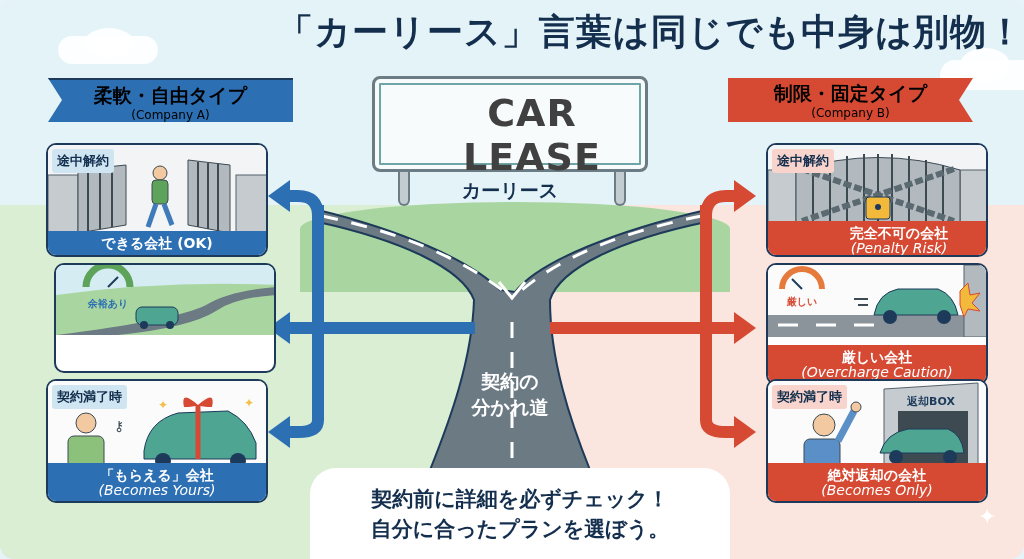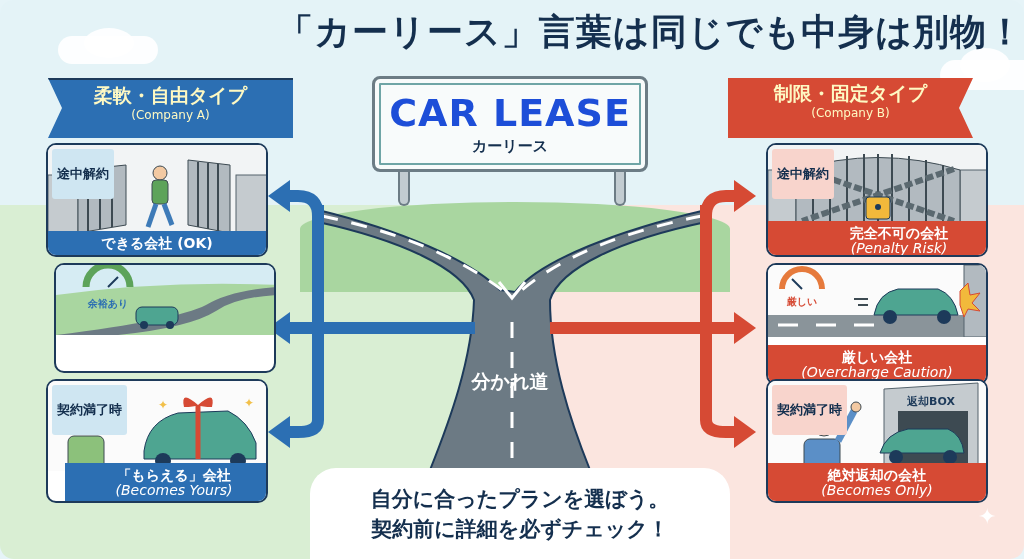--- a/index.html
+++ b/index.html
@@ -9,42 +9,42 @@
   .sky { position: absolute; left: 0; top: 0; width: 1024px; height: 205px; background: #e4f3f7; }
   .ground-left { position: absolute; left: 0; top: 205px; width: 512px; height: 354px; background: #d9eed3; }
   .ground-right { position: absolute; left: 512px; top: 205px; width: 512px; height: 354px; background: #fbe5df; }
   .hill { position: absolute; left: 300px; top: 202px; width: 430px; height: 90px; background: #a9d6a0; border-radius: 50% 50% 0 0 / 30% 30% 0 0; }
 
   .title { position: absolute; left: 0; top: 8px; width: 1024px; text-align: right; font-size: 36px; font-weight: bold; color: #142f4e; letter-spacing: 1px; }
 
   .cloud { position: absolute; background: #fff; border-radius: 40px; opacity: 0.9; }
 
   
-  .ribbon { position: absolute; top: 78px; width: 245px; height: 60px; color: #fef9c3; text-align: center; }
+  .ribbon { position: absolute; top: 78px; width: 245px; height: 44px; color: #000000; text-align: center; }
   .ribbon .rb-title { font-size: 19px; font-weight: bold; line-height: 24px; padding-top: 3px; }
   .ribbon .rb-sub { font-size: 12px; line-height: 16px; }
   .ribbon-left { left: 48px; background: #2c6fb3; clip-path: polygon(0 0, 100% 0, 100% 100%, 0 100%, 14px 50%); border-top: 2px solid #1d3a5a; }
   .ribbon-right { left: 728px; background: #d64a34; clip-path: polygon(0 0, 100% 0, calc(100% - 14px) 50%, 100% 100%, 0 100%); }
 
   
   .card { position: absolute; width: 222px; background: #fff; border: 2px solid #1d3a5a; border-radius: 10px; overflow: hidden; }
-  .card .tag { position: absolute; left: 4px; top: 4px; padding: 16px 5px; font-size: 13px; font-weight: bold; color: #142f4e; z-index: 3; border-radius: 3px; }
+  .card .tag { position: absolute; left: 4px; top: 4px; padding: 3px 5px; font-size: 13px; font-weight: bold; color: #142f4e; z-index: 3; border-radius: 3px; }
   .card.blue .tag { background: #cfe6f2; }
   .card.red .tag { background: #f8d4cc; }
   .card .illus { position: absolute; left: 0; top: 0; width: 100%; }
   .card .caption { position: absolute; left: 0; bottom: 0; width: 100%; color: #fff; text-align: center; }
   .card.blue .caption { background: #2c6fb3; }
   .card.red .caption { background: #d64a34; }
   .caption .cap-main { font-size: 14px; font-weight: bold; line-height: 18px; padding-top: 3px; }
   .caption .cap-sub { font-size: 14px; line-height: 13px; font-style: italic; }
 
   
   .sign { position: absolute; left: 372px; top: 76px; width: 276px; height: 96px; background: #f8fbfb; border: 3px solid #6c7c85; border-radius: 8px; box-shadow: inset 0 0 0 4px #f8fbfb, inset 0 0 0 6px #6fa5a6; text-align: center; }
-  .sign .s-main { font-size: 38px; font-weight: bold; color: #1d4ed8; line-height: 44px; padding-top: 12px; letter-spacing: 1px; }
-  .sign .s-sub { font-size: 15px; font-weight: bold; color: #142f4e; line-height: 22px; }
+  .sign .s-main { font-size: 38px; font-weight: bold; color: #404040; line-height: 44px; padding-top: 12px; letter-spacing: 1px; margin-left: 44px; }
+  .sign .s-sub { font-size: 19px; font-weight: bold; color: #142f4e; line-height: 22px; }
   .post { position: absolute; top: 172px; width: 12px; height: 34px; background: #c2ccd1; border: 2px solid #6c7c85; border-top: none; border-radius: 0 0 6px 6px; }
 
   .road-text { position: absolute; left: 450px; top: 368px; width: 120px; text-align: center; color: #fff; font-size: 19px; font-weight: bold; line-height: 26px; }
 
   .bottom-box { position: absolute; left: 310px; top: 468px; width: 420px; height: 100px; background: #fff; border-radius: 26px 26px 0 0; text-align: center; padding-top: 16px; }
   .bottom-box div { font-size: 21px; font-weight: bold; color: #142f4e; line-height: 30px; }
 
   .sparkle { position: absolute; color: #fff; font-size: 22px; }
   svg text { font-family: "DejaVu Sans", sans-serif; }
 </style>
@@ -94,20 +94,21 @@
   </svg>
 
   <div class="post" style="left:398px;"></div>
   <div class="post" style="left:614px;"></div>
   <div class="sign">
     <div class="s-main">CAR LEASE</div>
     <div class="s-sub">カーリース</div>
   </div>
 
   <div class="road-text">
+    <div>契約の</div>
     <div>分かれ道</div>
   </div>
 
   <div class="ribbon ribbon-left">
     <div class="rb-title">柔軟・自由タイプ</div>
     <div class="rb-sub">(Company A)</div>
   </div>
   <div class="ribbon ribbon-right">
     <div class="rb-title">制限・固定タイプ</div>
     <div class="rb-sub">(Company B)</div>
@@ -163,21 +164,21 @@
       <rect x="20" y="55" width="36" height="35" rx="6" fill="#8cc17b" stroke="#3d4a52"></rect>
       <text x="66" y="50" font-size="14" fill="#3d4a52">⚷</text>
       <path d="M96,70 Q100,40 130,32 L180,30 Q200,40 208,62 L208,78 L96,78 Z" fill="#4ea591" stroke="#1d3a5a"></path>
       <circle cx="115" cy="80" r="8" fill="#1d3a5a"></circle>
         <circle cx="190" cy="80" r="8" fill="#1d3a5a"></circle>
       <line x1="150" y1="24" x2="150" y2="78" stroke="#d64a34" stroke-width="5"></line>
       <path d="M150,24 Q132,8 136,26 Q146,26 150,24 Q168,8 164,26 Q154,26 150,24" fill="#d64a34"></path>
       <text x="110" y="28" font-size="12" fill="#f2c04a">✦</text>
       <text x="196" y="26" font-size="12" fill="#f2c04a">✦</text>
     </svg>
-    <div class="caption" style="height:38px;margin-left:17px;">
+    <div class="caption" style="height:38px;">
       <div class="cap-main">「もらえる」会社</div>
       <div class="cap-sub">(Becomes Yours)</div>
     </div>
   </div>
 
   <div class="card red" style="left:766px;top:143px;height:114px;">
     <div class="tag">途中解約</div>
     <svg class="illus" width="222" height="80">
       <rect x="0" y="0" width="222" height="80" fill="#f2f4f5"></rect>
       <rect x="0" y="25" width="28" height="55" fill="#c5cbcf" stroke="#55636c"></rect>
@@ -248,18 +249,18 @@
       <circle cx="128" cy="76" r="7" fill="#1d3a5a"></circle>
         <circle cx="182" cy="76" r="7" fill="#1d3a5a"></circle>
     </svg>
     <div class="caption" style="height:38px;">
       <div class="cap-main">絶対返却の会社</div>
       <div class="cap-sub">(Becomes Only)</div>
     </div>
   </div>
 
   <div class="bottom-box">
+    <div>契約前に詳細を必ずチェック！</div>
     <div>自分に合ったプランを選ぼう。</div>
-    <div>契約前に詳細を必ずチェック！</div>
   </div>
 
   <div class="sparkle" style="left:978px;top:504px;">✦</div>
 </div>
 
 </body></html>

